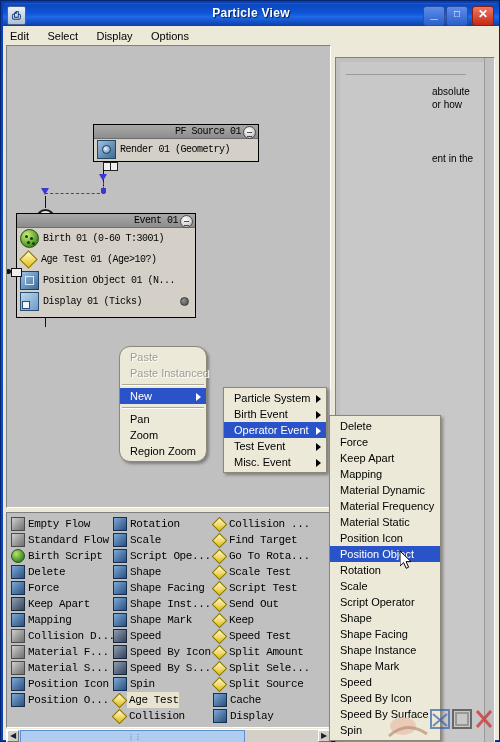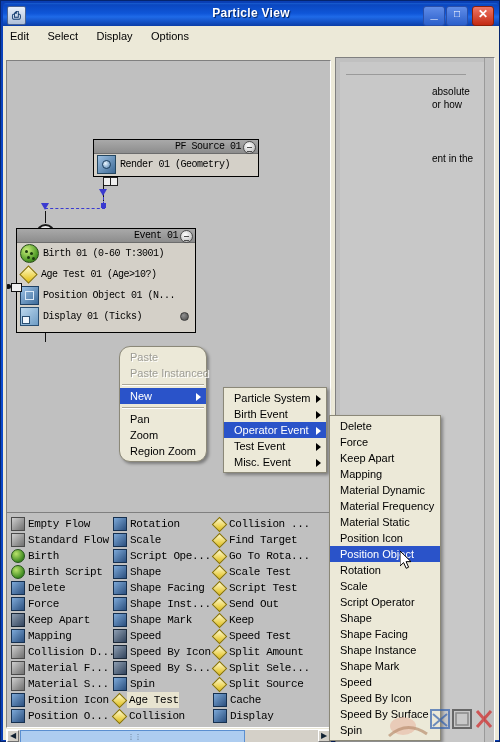--- a/index.html
+++ b/index.html
@@ -59,21 +59,21 @@
   
   #client{
     position:absolute;left:2px;top:42px;width:496px;height:697px;
     background:#ece9d8;
   }
   
   #graph-pane{
     position:absolute;left:3px;top:2px;width:325px;height:463px;
     background:#c0c0c0;border:1px solid #808080;
     border-right-color:#fff;border-bottom-color:#fff;
-    box-sizing:border-box;overflow:hidden;margin-top:15px;
+    box-sizing:border-box;overflow:hidden;
   }
   
   #param-pane{
     position:absolute;left:332px;top:14px;width:160px;height:691px;
     background:#c0c0c0;border:1px solid #808080;
     border-right-color:#fff;border-bottom-color:#fff;
     box-sizing:border-box;overflow:hidden;
   }
   #param-inner{
     position:absolute;left:4px;top:4px;right:10px;bottom:4px;
@@ -335,24 +335,20 @@
             <div class="depot-item">
               <span class="dicon ic-gray"></span>
               <span class="lbl">Empty Flow</span>
             </div>
             <div class="depot-item">
               <span class="dicon ic-gray"></span>
               <span class="lbl">Standard Flow</span>
             </div>
             <div class="depot-item">
               <span class="dicon ic-green"></span>
-              <span class="lbl">Birth</span>
-            </div>
-            <div class="depot-item">
-              <span class="dicon ic-green"></span>
               <span class="lbl">Birth Script</span>
             </div>
             <div class="depot-item">
               <span class="dicon ic-blue"></span>
               <span class="lbl">Delete</span>
             </div>
             <div class="depot-item">
               <span class="dicon ic-blue"></span>
               <span class="lbl">Force</span>
             </div>

